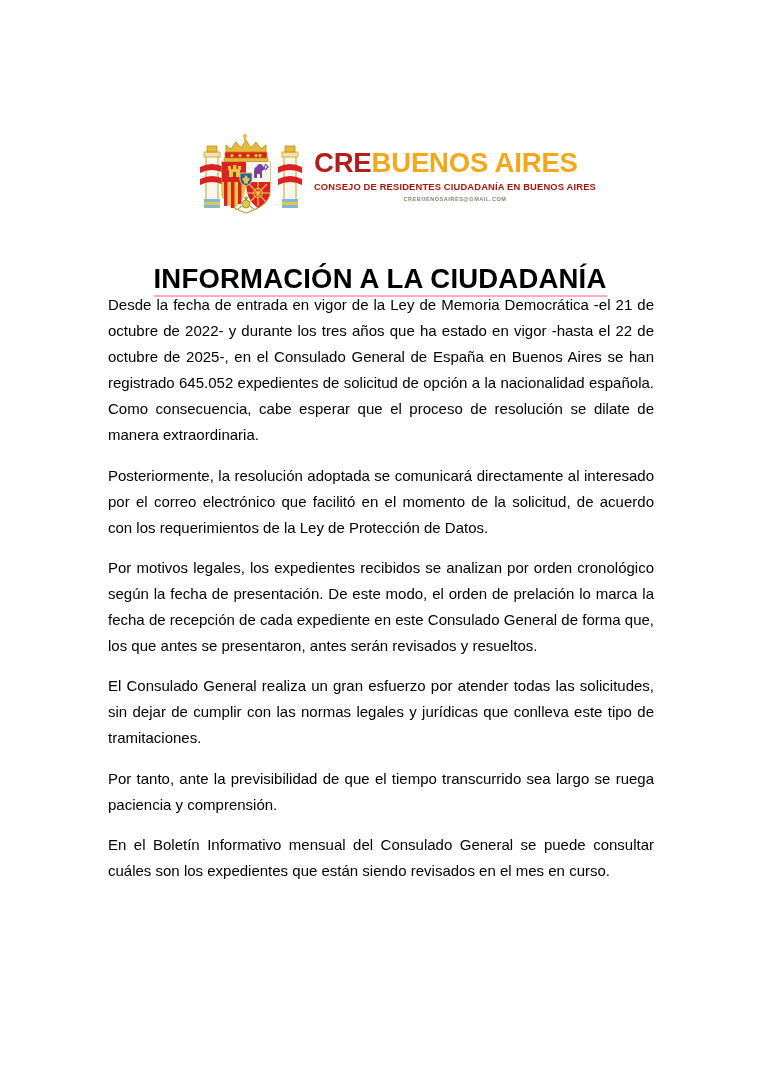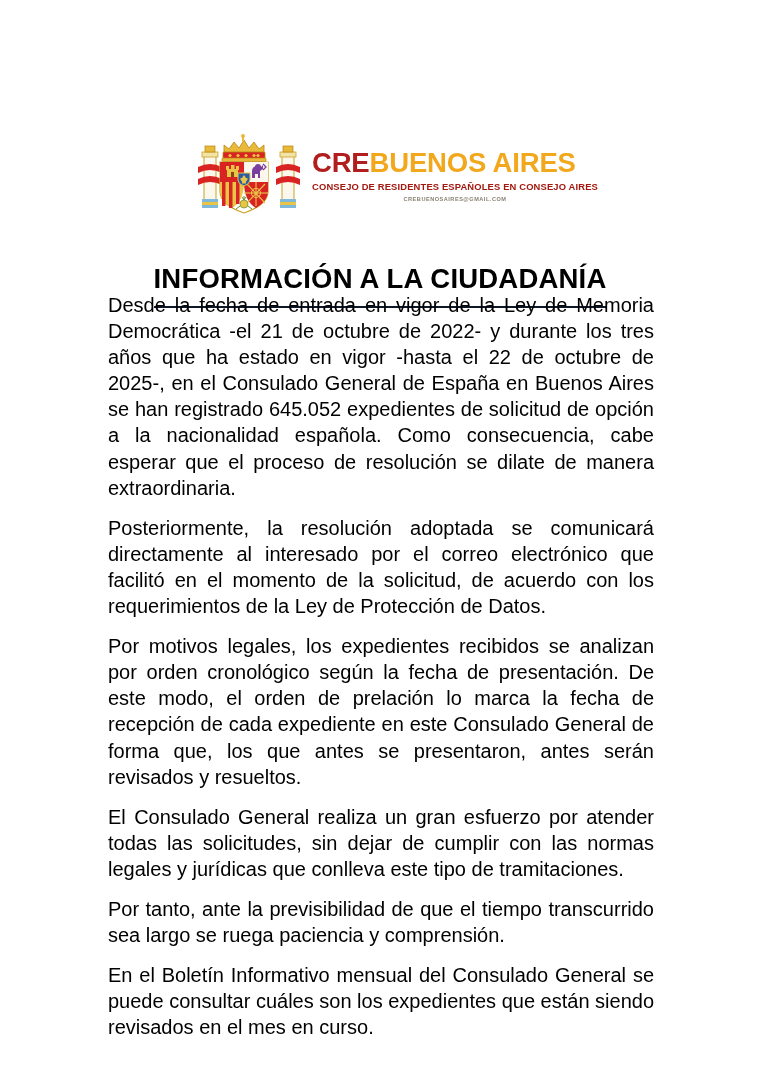--- a/index.html
+++ b/index.html
@@ -89,35 +89,35 @@
     top: 245px;
     width: 760px;
     text-align: center;
     font-family: "Liberation Sans", sans-serif;
     font-weight: bold;
     font-size: 27.5px;
     letter-spacing: 0.2px;
     color: #000000;
   }
   .doc-title span {
-    border-bottom: 2px solid #0f172a;
-    padding-bottom: 12px;
+    border-bottom: 2px solid #f9a8d4;
+    padding-bottom: 1px;
   }
 
   
   .body-text {
     position: absolute;
     left: 108px;
     top: 292px;
     width: 546px;
   }
   .para {
     text-align: justify;
     font-family: "Liberation Sans", sans-serif;
-    font-size: 20px;
+    font-size: 15px;
     line-height: 26.1px;
     color: #000000;
     margin: 0 0 14px 0;
     hyphens: none;
   }
   .para:last-child { margin-bottom: 11px; }
 </style>
 </head>
 <body>
 
@@ -208,21 +208,21 @@
 
           <g>
             <path d="M42 40 L54 40 L54 47 Q54 51 48 53 Q42 51 42 47 Z" fill="#2B5CA8" stroke="#E8C547" stroke-width="1"></path>
             <path d="M48 42 Q46 44 46 46 L50 46 Q50 44 48 42 Z M44.5 45 Q44 47.5 46 48.5 L50 48.5 Q52 47.5 51.5 45 M46 48.5 L46 50.5 L50 50.5 L50 48.5" fill="#E8C547"></path>
           </g>
         </g>
       </svg>
 
       <div class="wordmark">
         <div class="wm-main"><span class="wm-cre">CRE</span><span class="wm-ba">BUENOS AIRES</span></div>
-        <div class="wm-sub">CONSEJO DE RESIDENTES ESPAÑOLES EN CONSEJO AIRES</div>
+        <div class="wm-sub">CONSEJO DE RESIDENTES CIUDADANÍA EN BUENOS AIRES</div>
         <div class="wm-mail">CREBUENOSAIRES@GMAIL.COM</div>
       </div>
     </div>
   </div>
 
   <h1 class="doc-title"><span>INFORMACIÓN A LA CIUDADANÍA</span></h1>
 
   <div class="body-text">
     <p class="para">Desde la fecha de entrada en vigor de la Ley de Memoria Democrática -el 21 de octubre de 2022- y durante los tres años que ha estado en vigor -hasta el 22 de octubre de 2025-, en el Consulado General de España en Buenos Aires se han registrado 645.052 expedientes de solicitud de opción a la nacionalidad española. Como consecuencia, cabe esperar que el proceso de resolución se dilate de manera extraordinaria.</p>
     <p class="para">Posteriormente, la resolución adoptada se comunicará directamente al interesado por el correo electrónico que facilitó en el momento de la solicitud, de acuerdo con los requerimientos de la Ley de Protección de Datos.</p>

